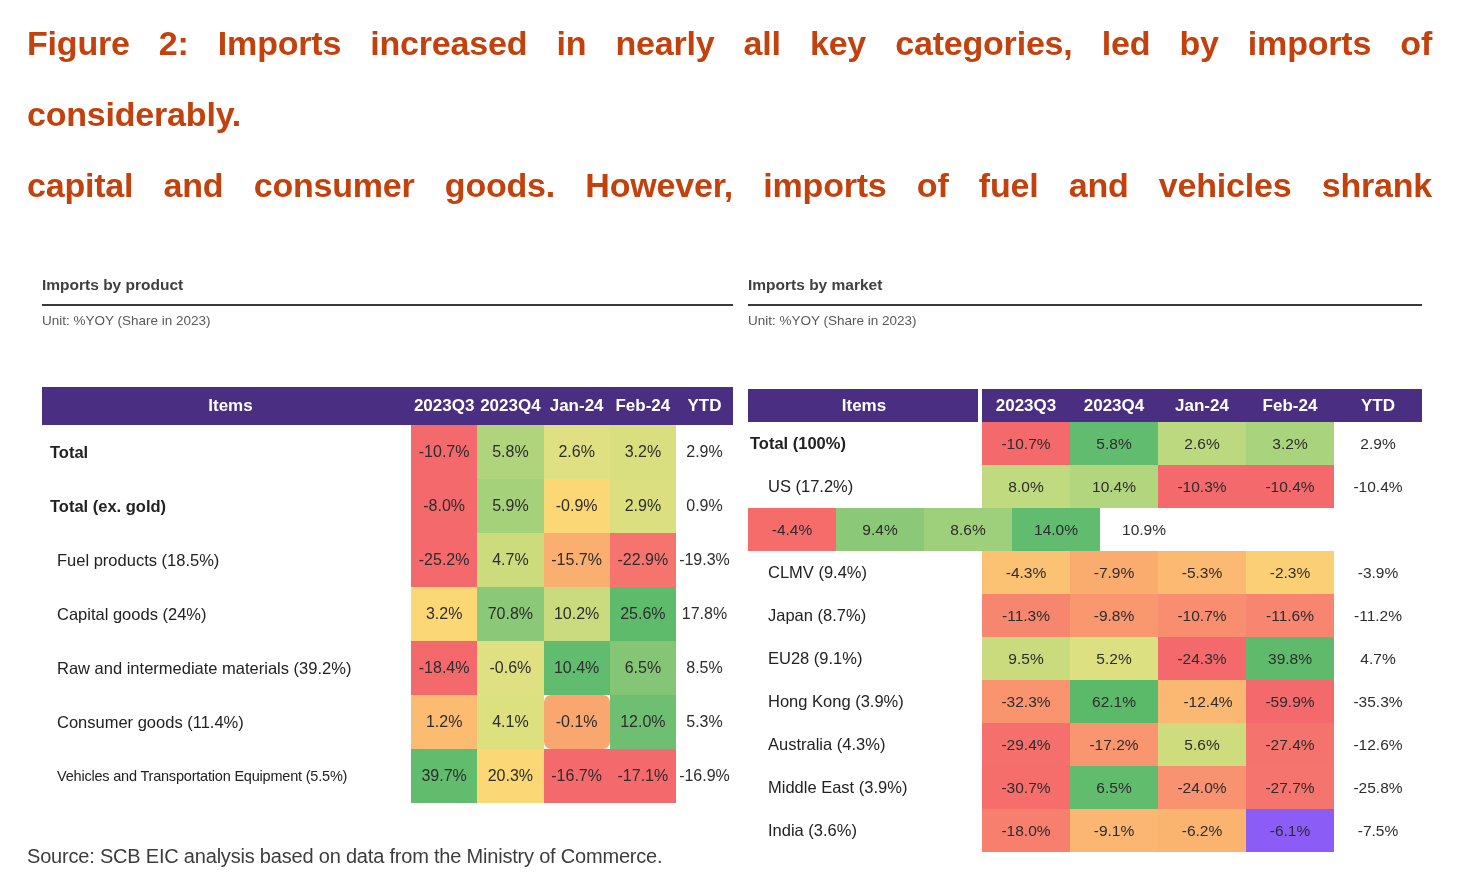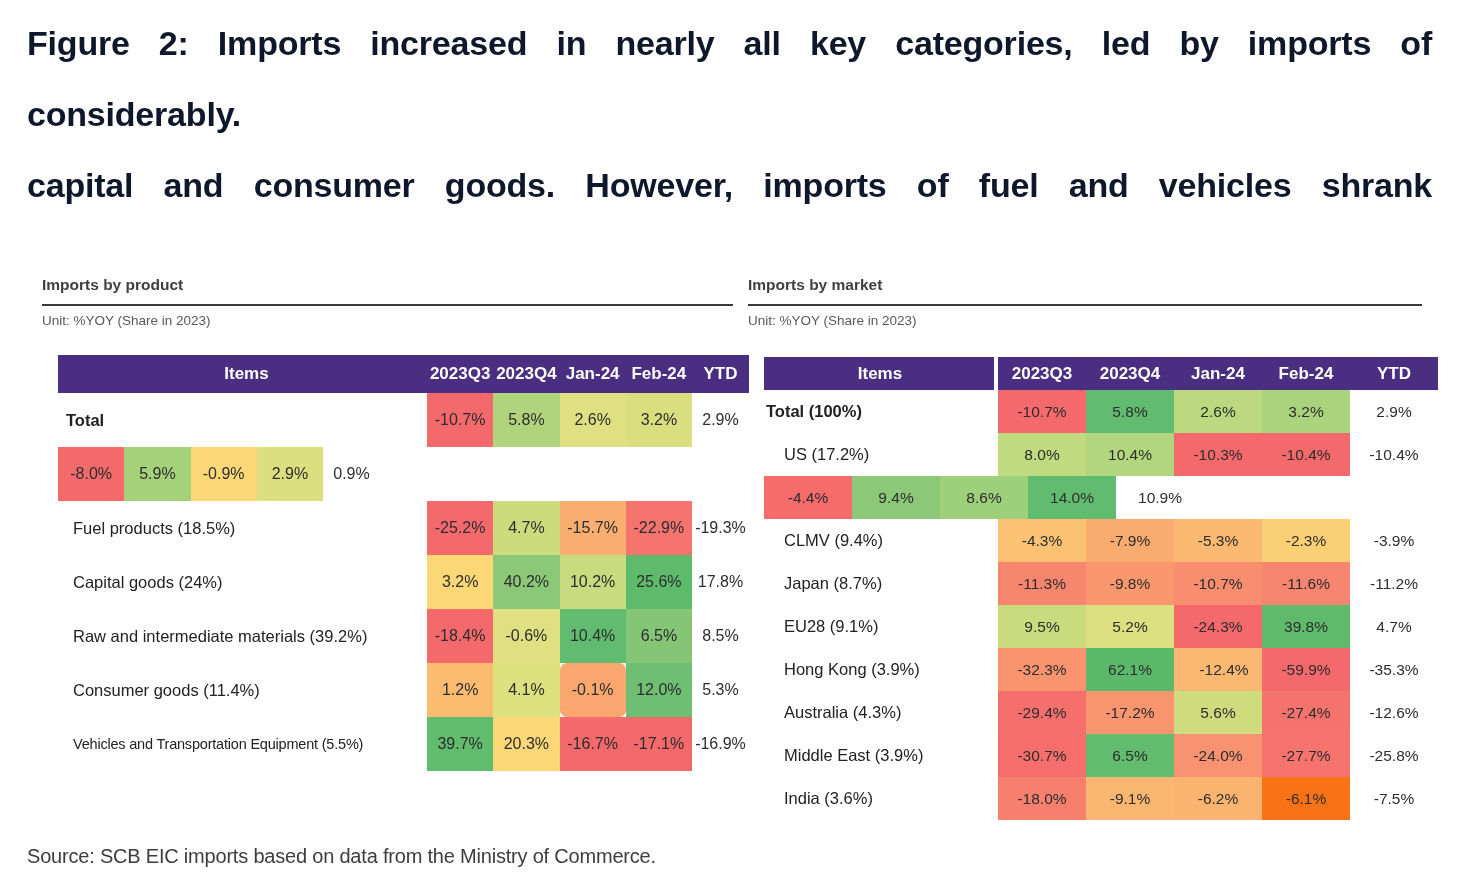--- a/index.html
+++ b/index.html
@@ -20,21 +20,21 @@
 
   
   .panel{position:absolute;top:276px;}
   #panel-left{left:42px;width:691px;}
   #panel-right{left:748px;width:674px;}
   .panel-heading{
     font-size:15.5px;font-weight:700;color:#3f3f3f;
     padding-bottom:10px;border-bottom:2px solid #3a3a3a;
   }
   .panel-unit{margin-top:7px;font-size:13.5px;color:#595959;}
-  .heatmap{position:absolute;left:16px;}
+  .heatmap{position:absolute;left:0;margin-top:32px;}
   #panel-left .heatmap{top:79px;width:691px;}
   #panel-right .heatmap{top:81px;width:674px;}
 
   
   .hrow{display:flex;}
   .t0 .hrow{height:38px;}
   .t1 .hrow{height:33px;}
   .hstrip{display:flex;margin-left:4px;flex:1;}
   .hcell{
     display:flex;align-items:center;justify-content:center;
@@ -73,21 +73,21 @@
 
   
   .source-line{
     position:absolute;left:27px;top:845px;
     font-size:20px;color:#3d3d3d;letter-spacing:-0.2px;
   }
 </style>
 </head>
 <body>
 
-<div class="figure-title" style="color: #0f172a;">
+<div class="figure-title" style="color: #c2410c;">
   <div class="tline">Figure 2: Imports increased in nearly all key categories, led by imports of</div>
   <div class="tline last">considerably.</div>
   <div class="tline">capital and consumer goods. However, imports of fuel and vehicles shrank</div>
 </div>
 
 <div class="panel" id="panel-left">
   <div class="panel-heading">Imports by product</div>
   <div class="panel-unit">Unit: %YOY (Share in 2023)</div>
   <div class="heatmap t0">
       <div class="hrow" style="background: rgb(74, 46, 130);">
@@ -100,38 +100,39 @@
       </div>
       <div class="trow">
         <div class="tcell c-label bold">Total</div>
         <div class="tcell c-val" style="background: rgb(244, 105, 107);">-10.7%</div>
         <div class="tcell c-val" style="background: rgb(175, 212, 124);">5.8%</div>
         <div class="tcell c-val" style="background: rgb(223, 224, 129);">2.6%</div>
         <div class="tcell c-val" style="background: rgb(217, 222, 126);">3.2%</div>
         <div class="tcell c-ytd">2.9%</div>
       </div>
       <div class="trow">
+        <div class="tcell c-label bold">Total (ex. gold)</div>
         <div class="tcell c-val" style="background: rgb(244, 105, 107);">-8.0%</div>
         <div class="tcell c-val" style="background: rgb(165, 209, 123);">5.9%</div>
         <div class="tcell c-val" style="background: rgb(251, 215, 117);">-0.9%</div>
         <div class="tcell c-val" style="background: rgb(220, 223, 127);">2.9%</div>
         <div class="tcell c-ytd">0.9%</div>
       </div>
       <div class="trow">
         <div class="tcell c-label indent">Fuel products (18.5%)</div>
         <div class="tcell c-val" style="background: rgb(244, 105, 107);">-25.2%</div>
         <div class="tcell c-val" style="background: rgb(204, 220, 125);">4.7%</div>
         <div class="tcell c-val" style="background: rgb(250, 175, 112);">-15.7%</div>
         <div class="tcell c-val" style="background: rgb(245, 116, 109);">-22.9%</div>
         <div class="tcell c-ytd">-19.3%</div>
       </div>
       <div class="trow">
         <div class="tcell c-label indent">Capital goods (24%)</div>
         <div class="tcell c-val" style="background: rgb(251, 215, 117);">3.2%</div>
-        <div class="tcell c-val" style="background: rgb(139, 200, 119);">40.2%</div>
+        <div class="tcell c-val" style="background: rgb(139, 200, 119);">70.8%</div>
         <div class="tcell c-val" style="background: rgb(201, 219, 126);">10.2%</div>
         <div class="tcell c-val" style="background: rgb(95, 187, 108);">25.6%</div>
         <div class="tcell c-ytd">17.8%</div>
       </div>
       <div class="trow">
         <div class="tcell c-label indent">Raw and intermediate materials (39.2%)</div>
         <div class="tcell c-val" style="background: rgb(244, 105, 107);">-18.4%</div>
         <div class="tcell c-val" style="background: rgb(223, 224, 129);">-0.6%</div>
         <div class="tcell c-val" style="background: rgb(98, 188, 111);">10.4%</div>
         <div class="tcell c-val" style="background: rgb(133, 198, 118);">6.5%</div>
@@ -239,19 +240,19 @@
         <div class="tcell c-val" style="background: rgb(98, 188, 110);">6.5%</div>
         <div class="tcell c-val" style="background: rgb(248, 146, 112);">-24.0%</div>
         <div class="tcell c-val" style="background: rgb(245, 116, 109);">-27.7%</div>
         <div class="tcell c-ytd">-25.8%</div>
       </div>
       <div class="trow">
         <div class="tcell c-label indent">India (3.6%)</div>
         <div class="tcell c-val" style="background: rgb(246, 127, 110);">-18.0%</div>
         <div class="tcell c-val" style="background: rgb(251, 183, 113);">-9.1%</div>
         <div class="tcell c-val" style="background: rgb(251, 180, 112);">-6.2%</div>
-        <div class="tcell c-val" style="background: #f97316;">-6.1%</div>
+        <div class="tcell c-val" style="background: #8b5cf6;">-6.1%</div>
         <div class="tcell c-ytd">-7.5%</div>
       </div>
     </div>
 </div>
 
-<div class="source-line">Source: SCB EIC imports based on data from the Ministry of Commerce.</div>
+<div class="source-line">Source: SCB EIC analysis based on data from the Ministry of Commerce.</div>
 
 </body></html>

